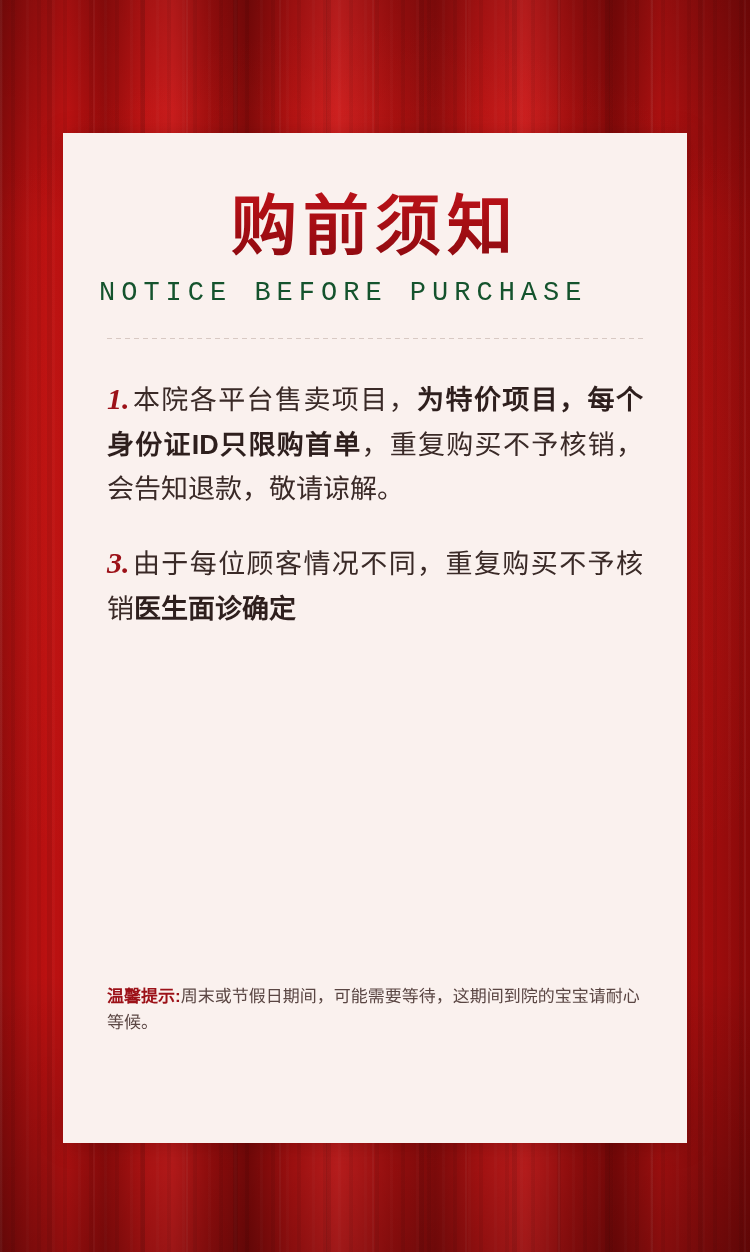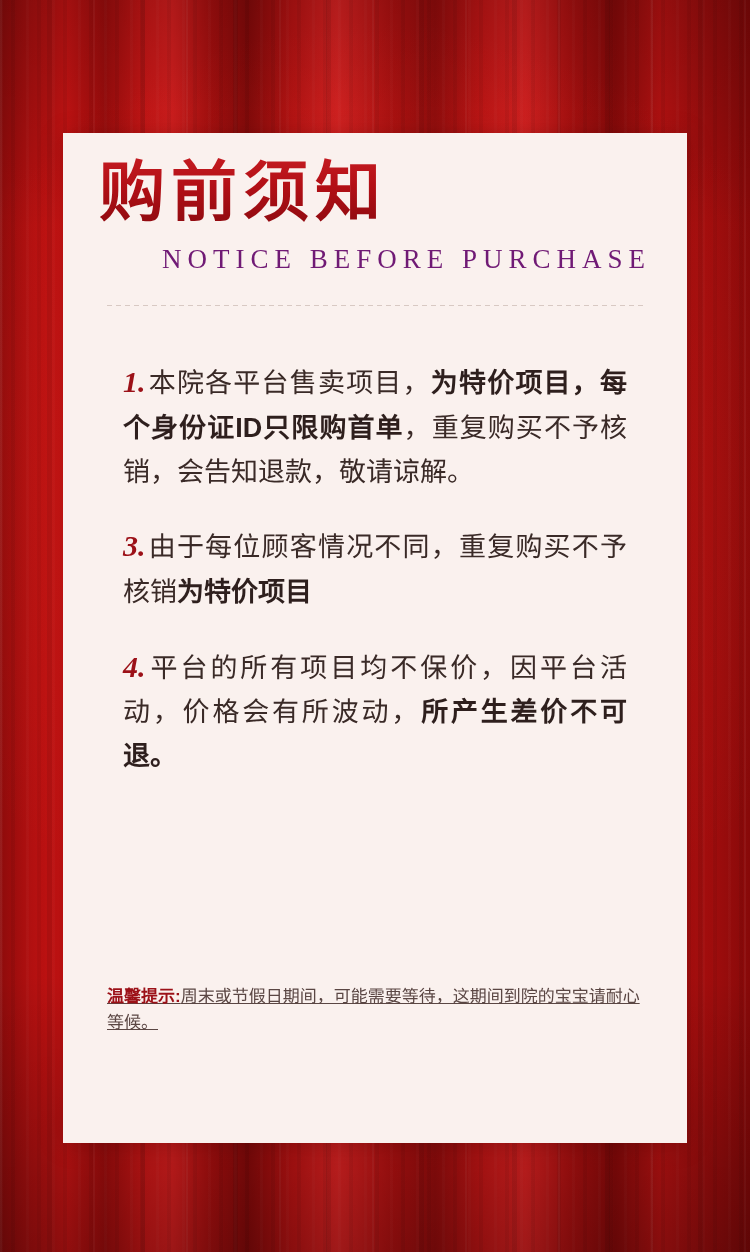--- a/index.html
+++ b/index.html
@@ -91,53 +91,54 @@
     width: 624px;
     height: 1010px;
     background: #faf1ee;
     box-shadow: 0 2px 22px rgba(60,0,0,0.28);
     box-sizing: border-box;
     padding: 0 36px;
   }
 
   .title {
     margin: 0;
-    padding-top: 24px;
+    padding-top: 58px;
+    text-align: center;
     font-family: "Liberation Serif", "DejaVu Serif", serif;
     font-weight: bold;
     font-size: 66px;
     letter-spacing: 6px;
     line-height: 1.08;
     background: linear-gradient(180deg, #d2242a 0%, #b31016 55%, #8d0a10 100%);
     -webkit-background-clip: text;
     background-clip: text;
     color: transparent;
     -webkit-text-fill-color: transparent;
   }
 
   .subtitle {
     margin: 16px 0 0 0;
-    text-align: right;
-    font-family: Liberation Serif, serif;
+    text-align: left;
+    font-family: Liberation Mono, monospace;
     font-size: 27px;
     letter-spacing: 6px;
-    color: #701a75;
+    color: #14532d;
     font-weight: 400;
   }
 
   .divider {
     margin: 30px 8px 0 8px;
     height: 1px;
     background: repeating-linear-gradient(90deg,
       #d8c9c3 0px, #d8c9c3 5px,
       rgba(0,0,0,0) 5px, rgba(0,0,0,0) 9px);
   }
 
   .items {
-    margin: 16px;
+    margin: 0;
     padding: 36px 8px 0 8px;
     list-style: none;
   }
   .item {
     display: block;
     margin-bottom: 28px;
     font-size: 27px;
     line-height: 1.62;
     color: #3a2a27;
     text-align: justify;
@@ -157,21 +158,20 @@
 
   .footnote {
     position: absolute;
     left: 44px;
     right: 44px;
     bottom: 108px;
     font-size: 17px;
     line-height: 1.5;
     color: #5a4643;
     text-align: left;
-    text-decoration: underline;
   }
   .footnote .fn-label {
     font-weight: bold;
     color: #9c1118;
   }
 </style>
 </head>
 <body>
 
 <div class="poster">
@@ -179,21 +179,20 @@
   <div class="streaks2"></div>
   <div class="vignette"></div>
 
   <div class="card">
     <h1 class="title">购前须知</h1>
     <div class="subtitle">NOTICE BEFORE PURCHASE</div>
     <div class="divider"></div>
 
     <ul class="items" id="notice-list">
         <li class="item"><span class="num">1.</span><span>本院各平台售卖项目，</span><b>为特价项目，每个身份证ID只限购首单</b><span>，重复购买不予核销，会告知退款，敬请谅解。</span></li>
-        <li class="item"><span class="num">3.</span><span>由于每位顾客情况不同，重复购买不予核销</span><b>为特价项目</b></li>
-        <li class="item"><span class="num">4.</span><span>平台的所有项目均不保价，因平台活动，价格会有所波动，</span><b>所产生差价不可退。</b></li>
+        <li class="item"><span class="num">3.</span><span>由于每位顾客情况不同，重复购买不予核销</span><b>医生面诊确定</b></li>
       </ul>
 
     <div class="footnote">
       <span class="fn-label">温馨提示:</span><span class="fn-text">周末或节假日期间，可能需要等待，这期间到院的宝宝请耐心等候。</span>
     </div>
   </div>
 </div>
 
 </body></html>

